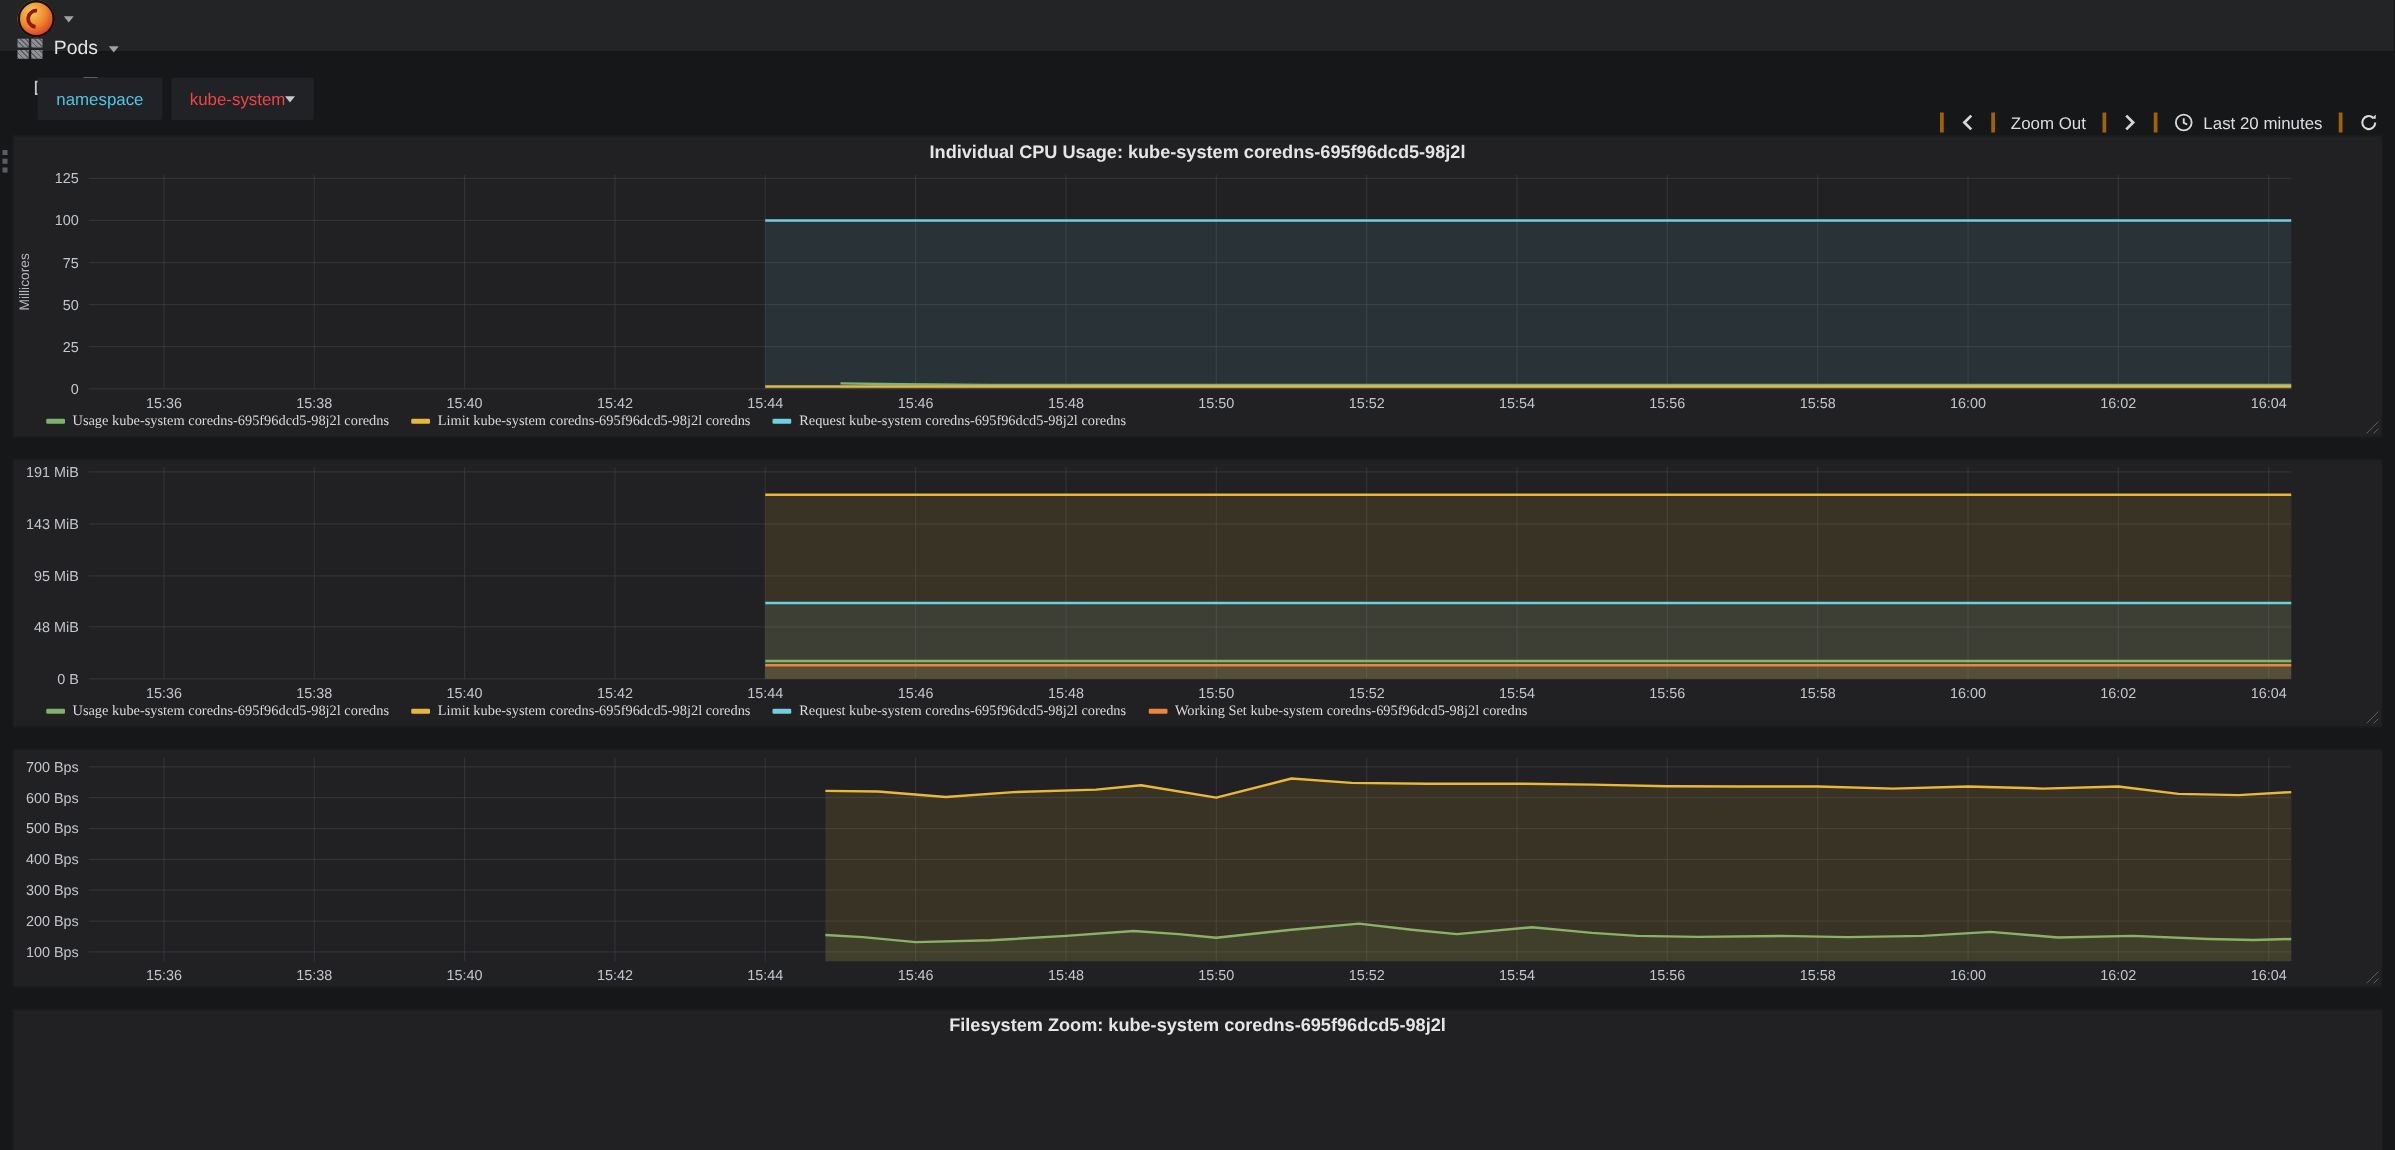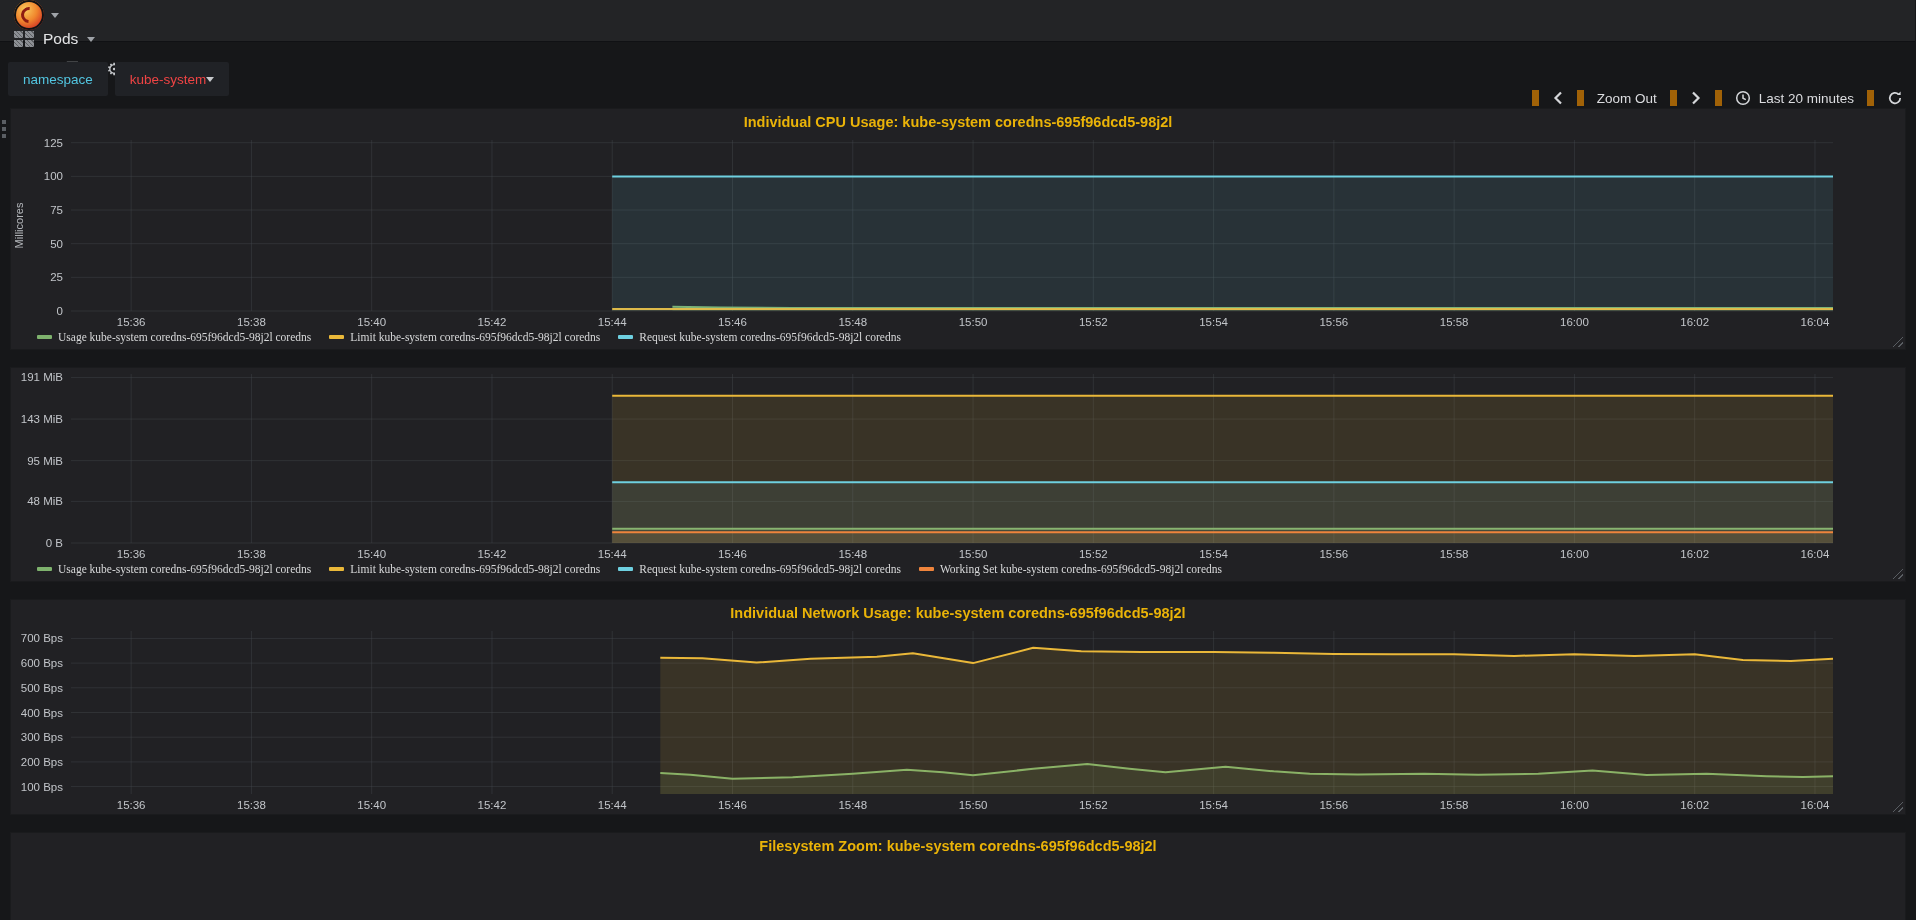--- a/index.html
+++ b/index.html
@@ -19,34 +19,34 @@
            border-top:5px solid #9fa3a8; display:inline-block; }
   .dash-nav { display:flex; align-items:center; gap:9px; cursor:pointer; }
   .grid-icon { display:grid; grid-template-columns:9px 9px; grid-template-rows:7px 7px; gap:2px; }
   .grid-icon span { background:#8d9095; background-image:repeating-linear-gradient(45deg, rgba(0,0,0,.35) 0 1px, transparent 1px 3px); }
   .dash-title { font-size:15.5px; color:#e3e4e6; }
   .nav-icons { display:flex; align-items:center; gap:0; }
   .icon-btn { width:40px; height:42px; display:flex; align-items:center; justify-content:center; cursor:pointer; color:#c3c6ca; }
   .icon-btn svg { display:block; }
   .gear-glyph { font-size:17px; color:#c3c6ca; line-height:1; }
   .nav-right { margin-left:auto; display:flex; align-items:stretch; }
-  .nav-right .rbtn { display:flex; align-items:center; padding:0 13px; border-left:7px solid #a16207; cursor:pointer; gap:8px; font-size:13.5px; color:#dcdde0; }
+  .nav-right .rbtn { display:flex; align-items:center; padding:0 13px; border-left:3px solid #a16207; cursor:pointer; gap:8px; font-size:13.5px; color:#dcdde0; }
 
   
-  .submenu { padding:20px 14px 0 8px; display:flex; align-items:center; }
+  .submenu { padding:20px 14px 0 30px; display:flex; align-items:center; }
   .var-group { display:flex; align-items:center; margin-right:22px; }
   .var-label, .var-value { height:34px; display:flex; align-items:center; padding:0 15px; background:#202226; border-radius:2px; font-size:13.5px; }
   .var-label { color:#52c5e0; margin-right:7px; }
   .var-value { color:#ef4444; cursor:pointer; gap:0; }
   .var-value .caret { border-top-color:#c7c9cc; }
 
   
   .dash-body { padding:12px 10px 0 10px; }
   .panel { background:#212124; border:1px solid #1a1b1d; margin-bottom:17px; position:relative; }
-  .panel-title { text-align:center; font-size:14.5px; font-weight:bold; color:#eab308; padding-top:5px; height:25px; cursor:pointer; }
+  .panel-title { text-align:center; font-size:14.5px; font-weight:bold; color:#e5e5e5; padding-top:5px; height:25px; cursor:pointer; }
   .chart { position:relative; width:100%; }
   .legend { display:flex; flex-wrap:wrap; align-items:center; padding:0 0 6px 26px; gap:18px; min-height:18px; }
   .legend-item { display:flex; align-items:center; gap:6px; cursor:pointer; }
   .legend-dash { width:15px; height:4px; border-radius:1px; display:inline-block; }
   .legend-text { font-size:11.5px; color:#d8d9da;font-family:Liberation Serif, serif; }
   .resize-handle { position:absolute; right:2px; bottom:2px; width:11px; height:11px; cursor:nwse-resize;
        background:repeating-linear-gradient(135deg, #595d62 0 1px, transparent 1px 4px);
        clip-path:polygon(100% 0, 100% 100%, 0 100%); }
   .panel.clipped { height:140px; }
   .row-handle { position:absolute; left:2px; top:120px; display:flex; flex-direction:column; gap:3px; cursor:move; }
@@ -275,21 +275,20 @@
         </div>
         <div class="legend-item">
           <span class="legend-dash" style="background: rgb(239, 132, 60);"></span>
           <span class="legend-text">Working Set kube-system coredns-695f96dcd5-98j2l coredns</span>
         </div>
       </div>
     <div class="resize-handle"></div>
   </div>
 
   <div class="panel">
-    <div class="panel-title">Individual Network Usage: kube-system coredns-695f96dcd5-98j2l</div>
     <div class="chart" style="height:189px;"><svg width="1894" height="189">
           <line x1="60" x2="1822" y1="161.5909090909091" y2="161.5909090909091" stroke="#45494f" stroke-opacity="0.42"></line>
           <line x1="60" x2="1822" y1="136.8939393939394" y2="136.8939393939394" stroke="#45494f" stroke-opacity="0.42"></line>
           <line x1="60" x2="1822" y1="112.19696969696969" y2="112.19696969696969" stroke="#45494f" stroke-opacity="0.42"></line>
           <line x1="60" x2="1822" y1="87.5" y2="87.5" stroke="#45494f" stroke-opacity="0.42"></line>
           <line x1="60" x2="1822" y1="62.80303030303031" y2="62.80303030303031" stroke="#45494f" stroke-opacity="0.42"></line>
           <line x1="60" x2="1822" y1="38.10606060606062" y2="38.10606060606062" stroke="#45494f" stroke-opacity="0.42"></line>
           <line x1="60" x2="1822" y1="13.409090909090907" y2="13.409090909090907" stroke="#45494f" stroke-opacity="0.42"></line>
           <line x1="120.13651877133105" x2="120.13651877133105" y1="6" y2="169" stroke="#45494f" stroke-opacity="0.42"></line>
           <line x1="240.4095563139932" x2="240.4095563139932" y1="6" y2="169" stroke="#45494f" stroke-opacity="0.42"></line>

